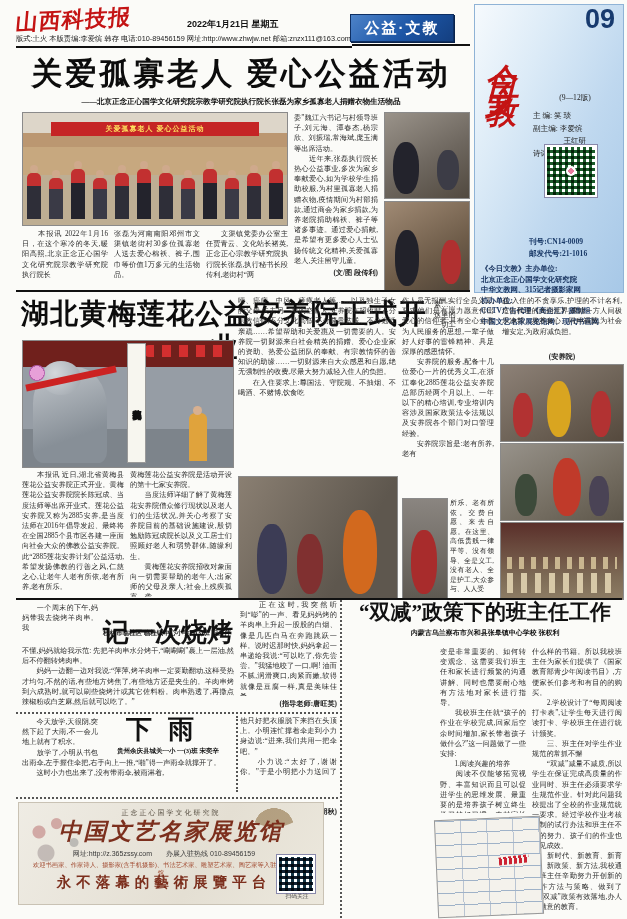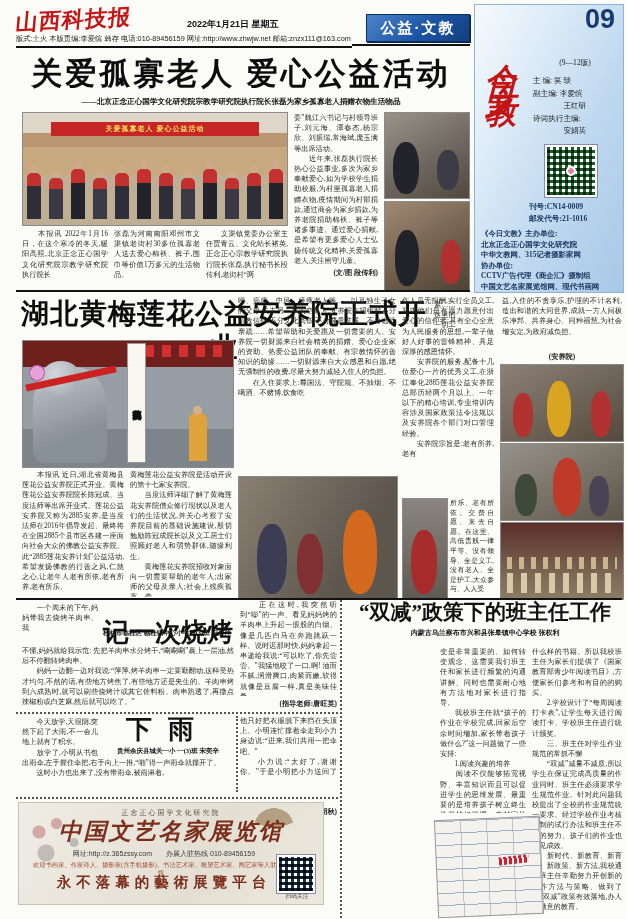--- a/index.html
+++ b/index.html
@@ -22,21 +22,21 @@
   .hinfo{font:7.3px/9px "Liberation Sans",sans-serif;color:#222;}
   .badge{background:linear-gradient(135deg,#4d83c9,#1c55a5 55%,#143f80);border:1px solid #0e2f63;
          color:#fff;font:900 15px/26px "Liberation Sans",sans-serif;text-align:center;letter-spacing:2px;
          box-shadow:1px 1px 0 #09234b;}
   
   .sidebar{background:linear-gradient(115deg,#f6fafd 0%,#dcebf7 30%,#bfd8ef 62%,#a7c8e7 100%);
            border:1px solid #8fb3d6;}
   .sb-num{font:900 27px/28px "Liberation Sans",sans-serif;color:#173a6e;text-align:right;}
   .sb-title{writing-mode:vertical-rl;font:900 italic 31px "Liberation Serif",serif;color:#c41414;
             letter-spacing:11px;}
-  .sb-small{font:7.6px/12.5px "Liberation Serif",serif;color:#222;white-space:pre-line;}
+  .sb-small{font:7.6px/12.5px "Liberation Serif",serif;color:#222;white-space:pre-line;margin-top:35px;}
   .qr{background-color:#fff;
       background-image:repeating-linear-gradient(0deg,#123 0 3px,#fff 3px 6px),
                        repeating-linear-gradient(90deg,#134 0 3px,#fff 3px 6px);
       background-blend-mode:multiply;border:2px solid #fff;outline:1px solid #88a;position:absolute;}
   .qr.green{background-image:repeating-linear-gradient(0deg,#1a5c2a 0 3px,#fff 3px 6px),
                              repeating-linear-gradient(90deg,#1a5c2a 0 3px,#fff 3px 6px);}
   .qr::after{content:"";position:absolute;left:50%;top:50%;width:10px;height:10px;margin:-5px 0 0 -5px;
              background:radial-gradient(circle,#e87ca0 0 40%,#fff 41%);border-radius:50%;}
   .qr.plain::after{display:none;}
   
@@ -99,21 +99,21 @@
 </style>
 </head>
 <body>
 
 <div id="page">
 
   <div class="abs masthead" style="left:16px;top:8px;">山西科技报</div>
   <div class="abs hdate" style="left:142px;top:19px;margin-left:45px;">2022年1月21日 星期五</div>
   <div class="abs hinfo" style="left:16px;top:34px;width:350px;">版式:土火  本版责编:李爱缤 韩存  电话:010-89456159  网址:http://www.zhwjw.net  邮箱:znzx111@163.com</div>
   <div class="abs rule" style="left:16px;top:46px;width:336px;height:2px;"></div>
-  <div class="abs badge" style="left:366px;top:14px;width:102px;height:26px;">公益·文教</div>
+  <div class="abs badge" style="left:350px;top:14px;width:102px;height:26px;">公益·文教</div>
   <div class="abs rule" style="left:352px;top:44px;width:118px;height:2px;"></div>
 
   <div class="abs sidebar" style="left:474px;top:4px;width:148px;height:287px;">
     <div class="abs sb-num" style="right:8px;top:0;">09</div>
     <div class="abs sb-title" style="left:4px;top:34px;height:244px;">今日文教</div>
     <div class="abs sb-small" style="left:58px;top:52px;width:84px;text-align:center;">(9—12版)</div>
     <div class="abs sb-small" style="left:58px;top:70px;width:88px;">主  编: 笑  琰
 副主编: 李爱缤
 　　　　王红研
 诗词执行主编:

